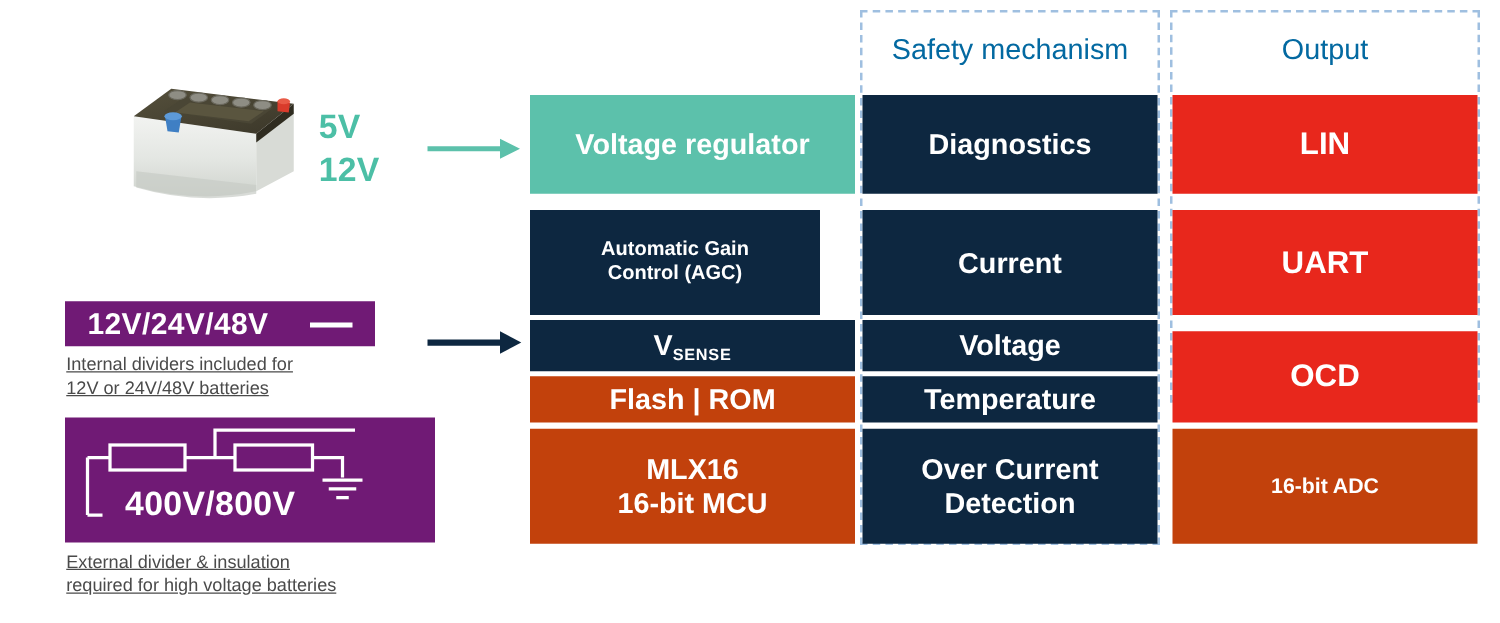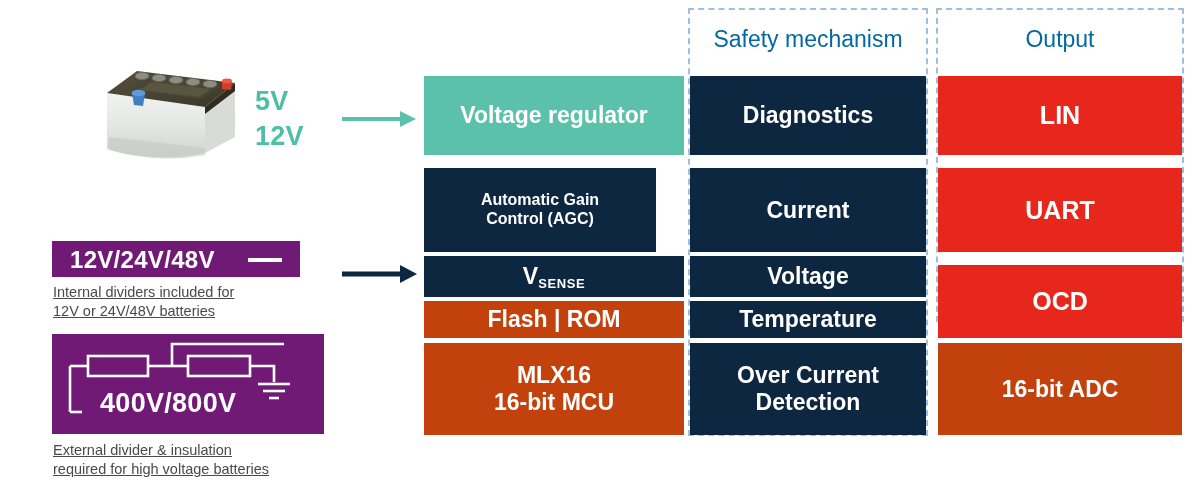--- a/index.html
+++ b/index.html
@@ -35,21 +35,21 @@
     position:absolute;left:18px;top:5px;
     font-size:24px;font-weight:700;letter-spacing:.3px;
   }
   .chip-a .dash{
     position:absolute;right:18px;top:17px;width:34px;height:4px;background:#ffffff;
   }
   .cap{
     position:absolute;color:#4a4a4a;font-size:14.5px;line-height:19px;text-decoration:underline;
   }
   .cap-a{left:53px;top:283px;width:280px;}
-  .chip-b{left:52px;top:334px;width:272px;height:100px;}
+  .chip-b{left:52px;top:334px;width:296px;height:100px;}
   .chip-b .big{
     position:absolute;left:48px;top:54px;
     font-size:27px;font-weight:700;letter-spacing:.3px;color:#ffffff;
   }
   .cap-b{left:53px;top:441px;width:300px;}
 
   
   .hdr{
     position:absolute;
     color:#0369a1;font-size:23px;
@@ -225,15 +225,15 @@
     <span>Over Current</span>
     <span>Detection</span>
   </div>
 
   <div class="blk red" style="left:938px;top:76px;width:244px;height:79px;font-size:25px;">LIN</div>
 
   <div class="blk red" style="left:938px;top:168px;width:244px;height:84px;font-size:25px;">UART</div>
 
   <div class="blk red" style="left:938px;top:265px;width:244px;height:73px;font-size:25px;">OCD</div>
 
-  <div class="blk amber" style="left:938px;top:343px;width:244px;height:92px;font-size:23px;">16-bit ADC</div>
+  <div class="blk amber" style="left:938px;top:343px;width:244px;height:92px;font-size:17px;">16-bit ADC</div>
 
 </div>
 
 </body></html>

